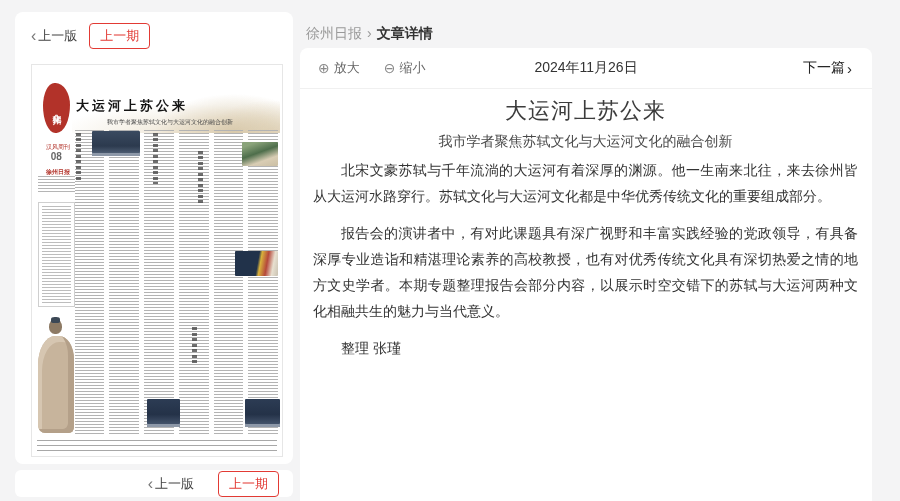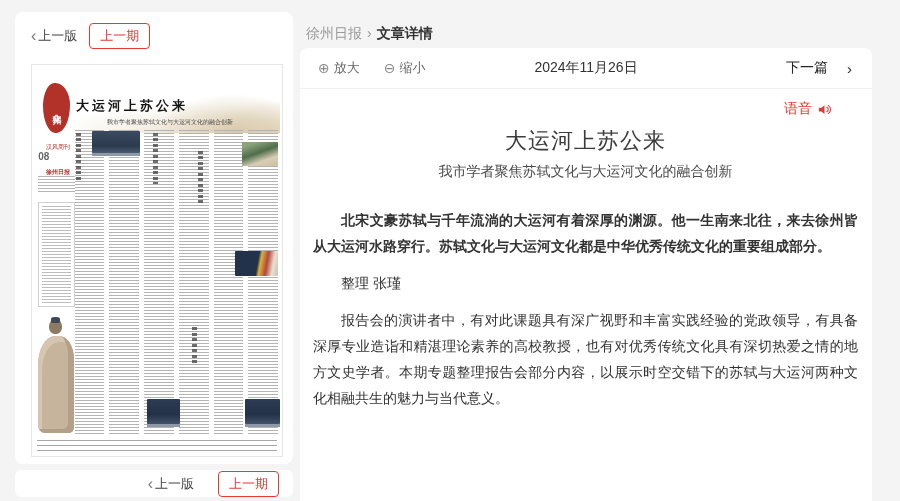--- a/index.html
+++ b/index.html
@@ -23,21 +23,21 @@
   .np-mountains { left:16%; top:1.5%; right:1%; height:16%; z-index:0;
     background:
       radial-gradient(55% 90% at 78% 100%, #d8c9ab 0%, rgba(216,201,171,0) 70%),
       radial-gradient(45% 75% at 96% 100%, #e4d8c0 0%, rgba(228,216,192,0) 70%),
       radial-gradient(75% 60% at 52% 100%, #efe7d7 0%, rgba(240,233,218,0) 78%); }
   .np-seal { left:4.5%; top:4.5%; width:10.5%; height:13%; background:#b23229; color:#fff;
     border-radius:44% 56% 52% 48% / 46% 44% 56% 54%;
     display:flex; align-items:center; justify-content:center;
     writing-mode:vertical-rl; font-size:9px; letter-spacing:1px; line-height:1.05; z-index:2; }
   .np-weekly { left:2.5%; top:18.8%; width:14.5%; text-align:center; color:#b23229; z-index:2; }
-  .np-pageno { left:2.5%; top:22%; width:14.5%; color:#666; font-size:10px; font-weight:bold; z-index:2; }
+  .np-pageno { left:2.5%; top:22%; width:14.5%; text-align:center; color:#666; font-size:10px; font-weight:bold; z-index:2; }
   .np-paper  { left:2.5%; top:25.2%; width:14.5%; text-align:center; color:#b23229; font-weight:bold; z-index:2; }
   .s60 { display:inline-block; font-size:10px; transform:scale(.6); transform-origin:center top; white-space:nowrap; }
   .np-meta { left:2.5%; top:28.5%; width:14.5%; height:4.5%; z-index:1;
     background:repeating-linear-gradient(to bottom,#b5b5b5 0 1px,transparent 1px 3px); }
   .np-leftbox { left:2.5%; top:35%; width:14.5%; height:27%; border:1px solid #cfcfcf; padding:3px; z-index:1; }
   .np-leftbox i { display:block; width:100%; height:100%;
     background:repeating-linear-gradient(to bottom,#bdbdbd 0 1px,transparent 1px 3px); }
   .np-headline { left:16%; top:8.2%; width:48%; text-align:center; font-size:13px; font-weight:bold;
     letter-spacing:3px; color:#151515; z-index:2; white-space:nowrap; }
   .np-subhead { left:13%; top:12.6%; width:54%; text-align:center; color:#444; z-index:2; }
@@ -74,31 +74,31 @@
   .breadcrumb { position:absolute; left:306px; top:25px; font-size:14px; color:#999; }
   .breadcrumb a { color:#999; }
   .breadcrumb .sep { margin:0 5px; color:#999; }
   .breadcrumb .cur { color:#333; font-weight:bold;text-align:right; }
 
   .card-article { position:absolute; left:300px; top:48px; right:28px; bottom:0; background:#fff; border-radius:8px 8px 0 0; overflow:hidden; }
   .toolbar { position:relative; height:41px; display:flex; align-items:center; padding:0 20px 0 18px; border-bottom:1px solid #f0f0f0; }
   .tb-btn { display:inline-flex; align-items:center; gap:4px; color:#666; font-size:13px; margin-right:24px; z-index:1; }
   .tb-ic { font-size:14px; color:#8a8a8a; line-height:1; }
   .tb-date { position:absolute; left:0; right:0; text-align:center; font-size:14px; color:#333; pointer-events:none; }
-  .tb-next { margin-left:auto; display:inline-flex; align-items:center; gap:19px; color:#262626; font-size:14px; z-index:1; }
+  .tb-next { margin-left:auto; display:inline-flex; align-items:center; gap:2px; color:#262626; font-size:14px; z-index:1; }
   .tb-next .chev { color:#262626; font-size:15px; }
 
   .content { padding:0 14px 0 13px; }
   .voice-row { text-align:right; margin:10px 26px 0 0; height:20px; }
   .voice { display:inline-flex; align-items:center; gap:5px; color:#e23a34; font-size:14px; }
   .voice svg { width:15px; height:15px; }
   .title { text-align:center; font-size:22px; line-height:30px; font-weight:500; color:#3c3c3c; margin-top:7px; letter-spacing:1px; }
   .subtitle { text-align:center; font-size:14px; color:#4a4a4a; margin-top:7px; }
   .content p { font-size:14px; line-height:26px; color:#333; text-indent:2em; text-align:justify; margin-top:11px; }
-  .content p.first { margin-top:26px;font-weight:bold; }
+  .content p.first { margin-top:6px; }
 </style>
 </head>
 <body>
 
 <section class="card-thumb">
   <div class="pl-header">
     <a class="prev-page">
       <span class="chev">‹</span>
       <span>上一版</span>
     </a>
@@ -166,30 +166,20 @@
       <span>缩小</span>
     </a>
     <div class="tb-date">2024年11月26日</div>
     <a class="tb-next">
       <span>下一篇</span>
       <span class="chev">›</span>
     </a>
   </div>
 
   <div class="content">
-    <div class="voice-row">
-      <a class="voice">
-        <span>语音</span>
-        <svg viewBox="0 0 24 24" aria-hidden="true">
-          <path d="M3 9v6h4l5 4V5L7 9H3z" fill="#e23a34"></path>
-          <path d="M15.8 8.5c1.4 1 2.2 2.1 2.2 3.5s-.8 2.5-2.2 3.5" stroke="#e23a34" stroke-width="1.8" fill="none" stroke-linecap="round"></path>
-          <path d="M18.3 5.8c2.2 1.6 3.4 3.6 3.4 6.2s-1.2 4.6-3.4 6.2" stroke="#e23a34" stroke-width="1.8" fill="none" stroke-linecap="round"></path>
-        </svg>
-      </a>
-    </div>
     <h1 class="title">大运河上苏公来</h1>
     <div class="subtitle">我市学者聚焦苏轼文化与大运河文化的融合创新</div>
     <p class="first">北宋文豪苏轼与千年流淌的大运河有着深厚的渊源。他一生南来北往，来去徐州皆从大运河水路穿行。苏轼文化与大运河文化都是中华优秀传统文化的重要组成部分。</p>
+    <p>报告会的演讲者中，有对此课题具有深广视野和丰富实践经验的党政领导，有具备深厚专业造诣和精湛理论素养的高校教授，也有对优秀传统文化具有深切热爱之情的地方文史学者。本期专题整理报告会部分内容，以展示时空交错下的苏轼与大运河两种文化相融共生的魅力与当代意义。</p>
     <p>整理 张瑾</p>
-    <p>报告会的演讲者中，有对此课题具有深广视野和丰富实践经验的党政领导，有具备深厚专业造诣和精湛理论素养的高校教授，也有对优秀传统文化具有深切热爱之情的地方文史学者。本期专题整理报告会部分内容，以展示时空交错下的苏轼与大运河两种文化相融共生的魅力与当代意义。</p>
 
   </div>
 </main>
 
 </body></html>

